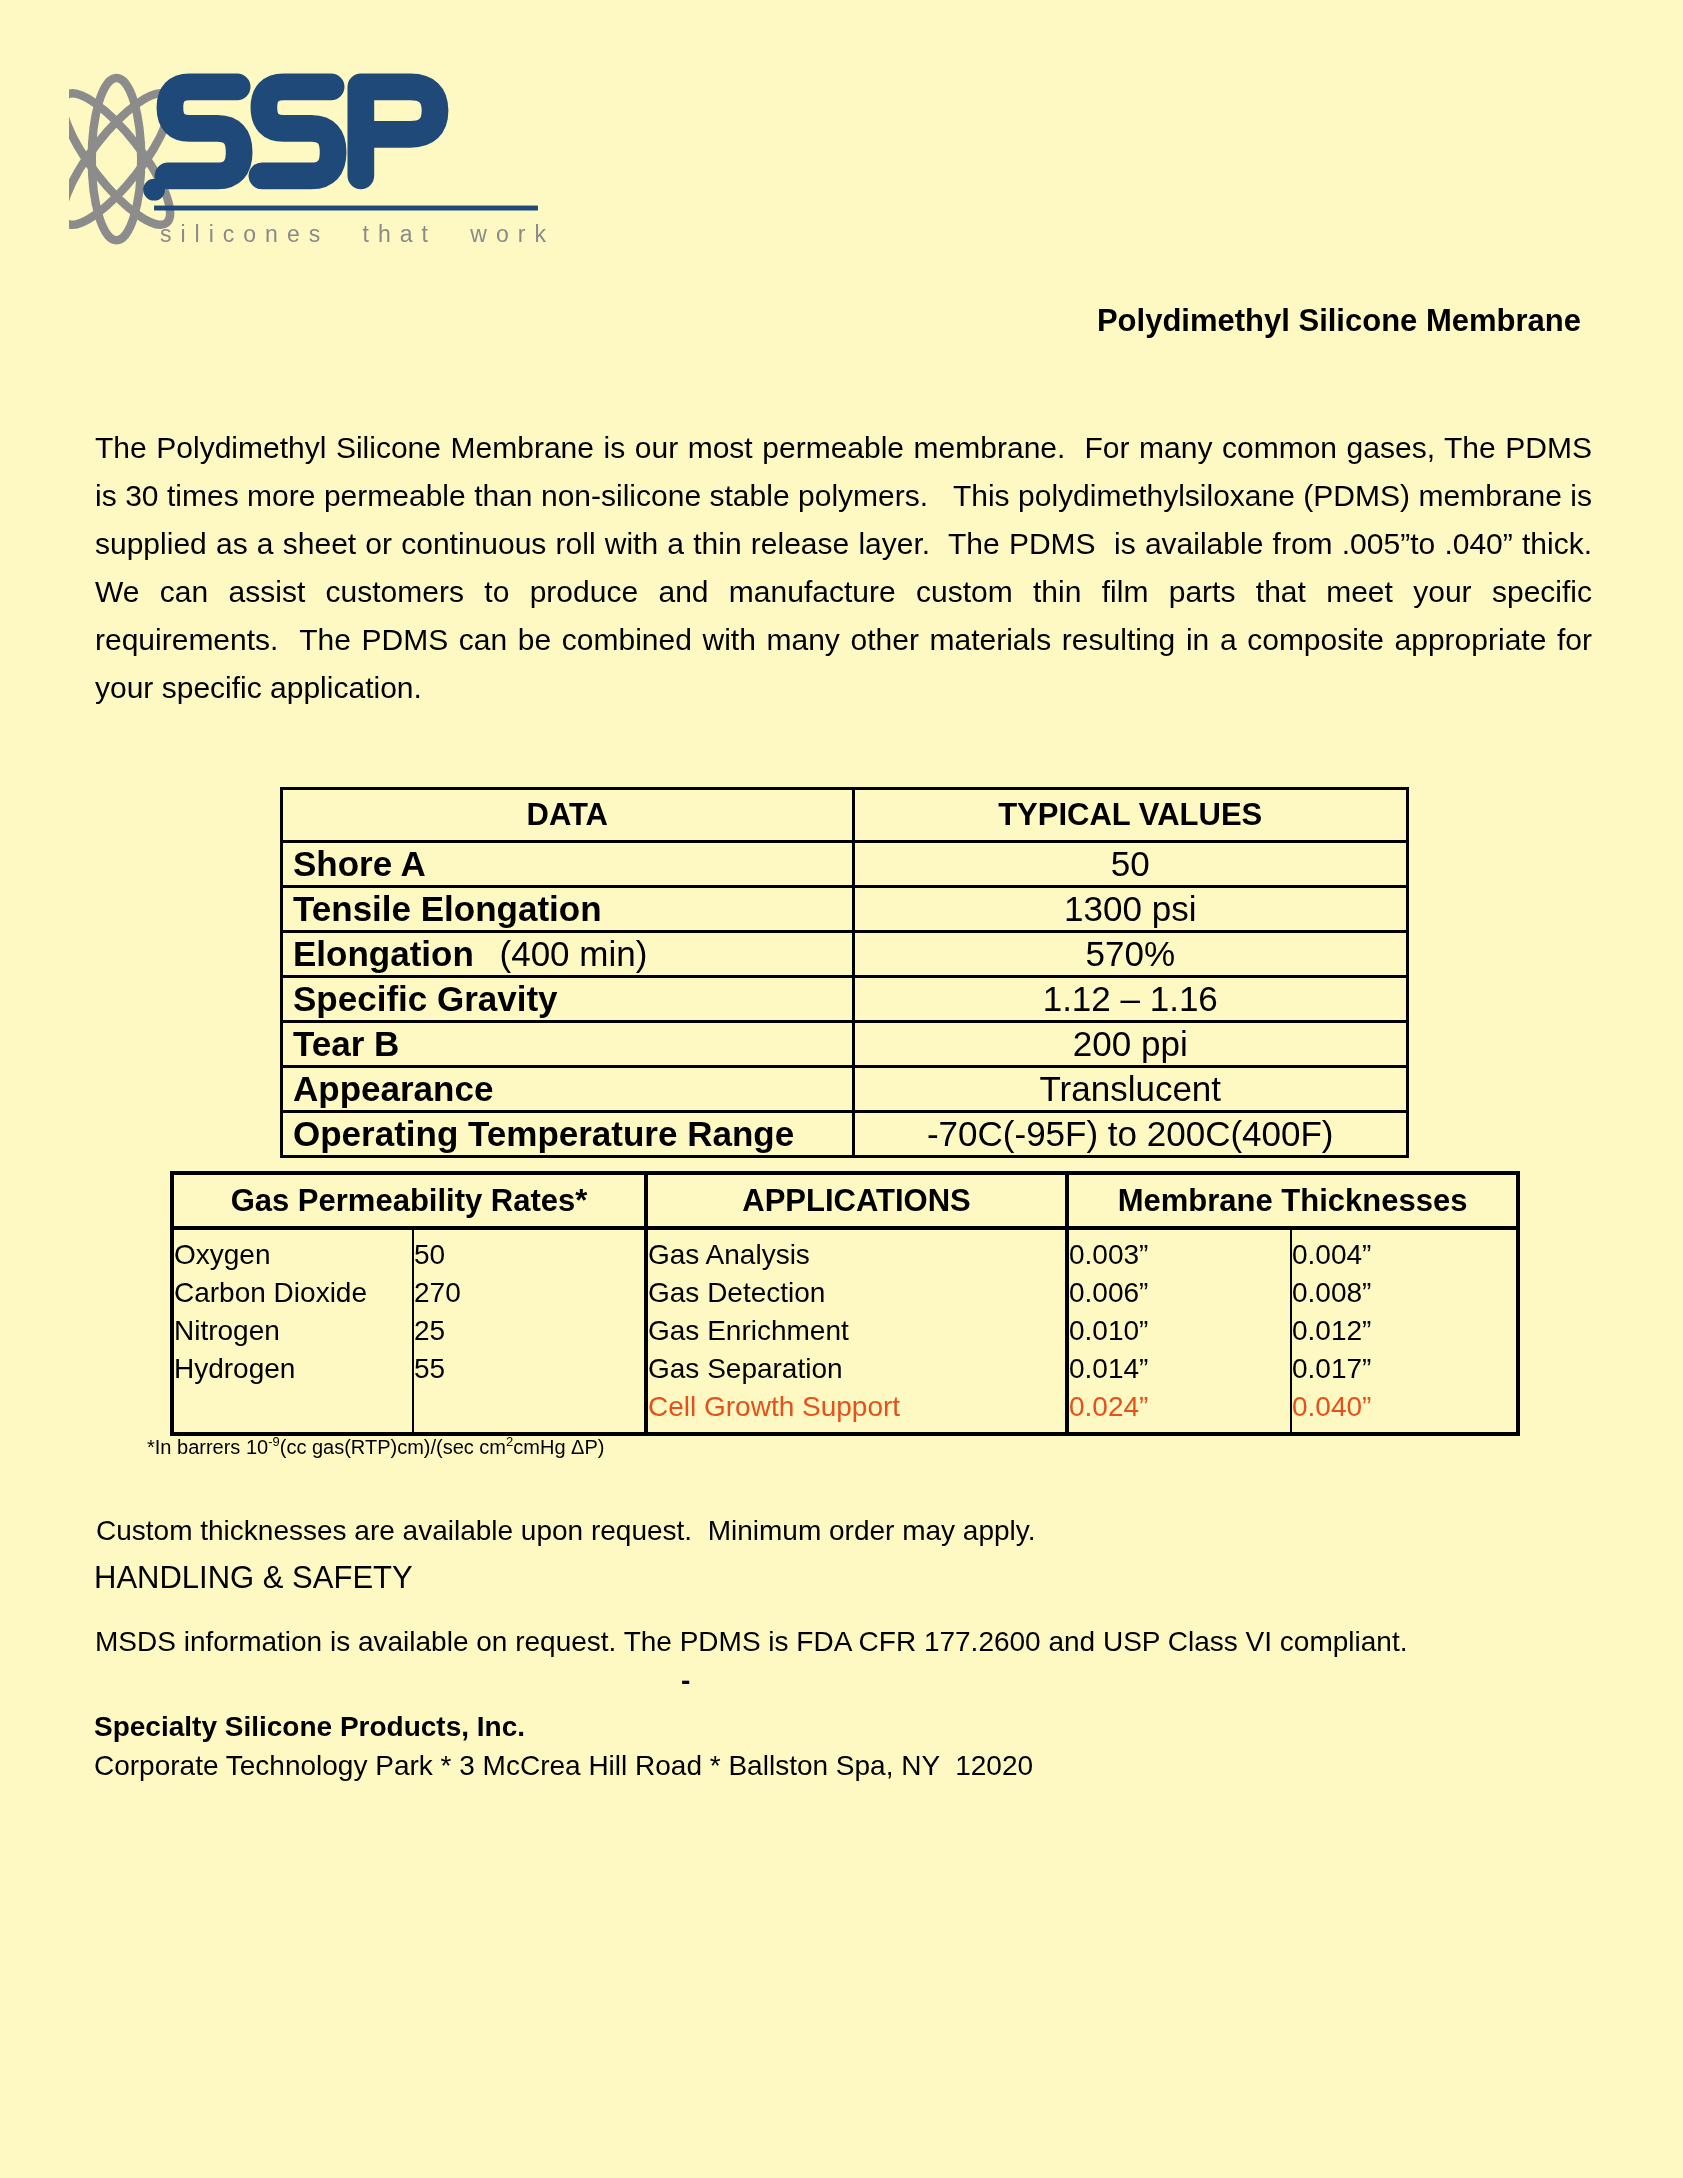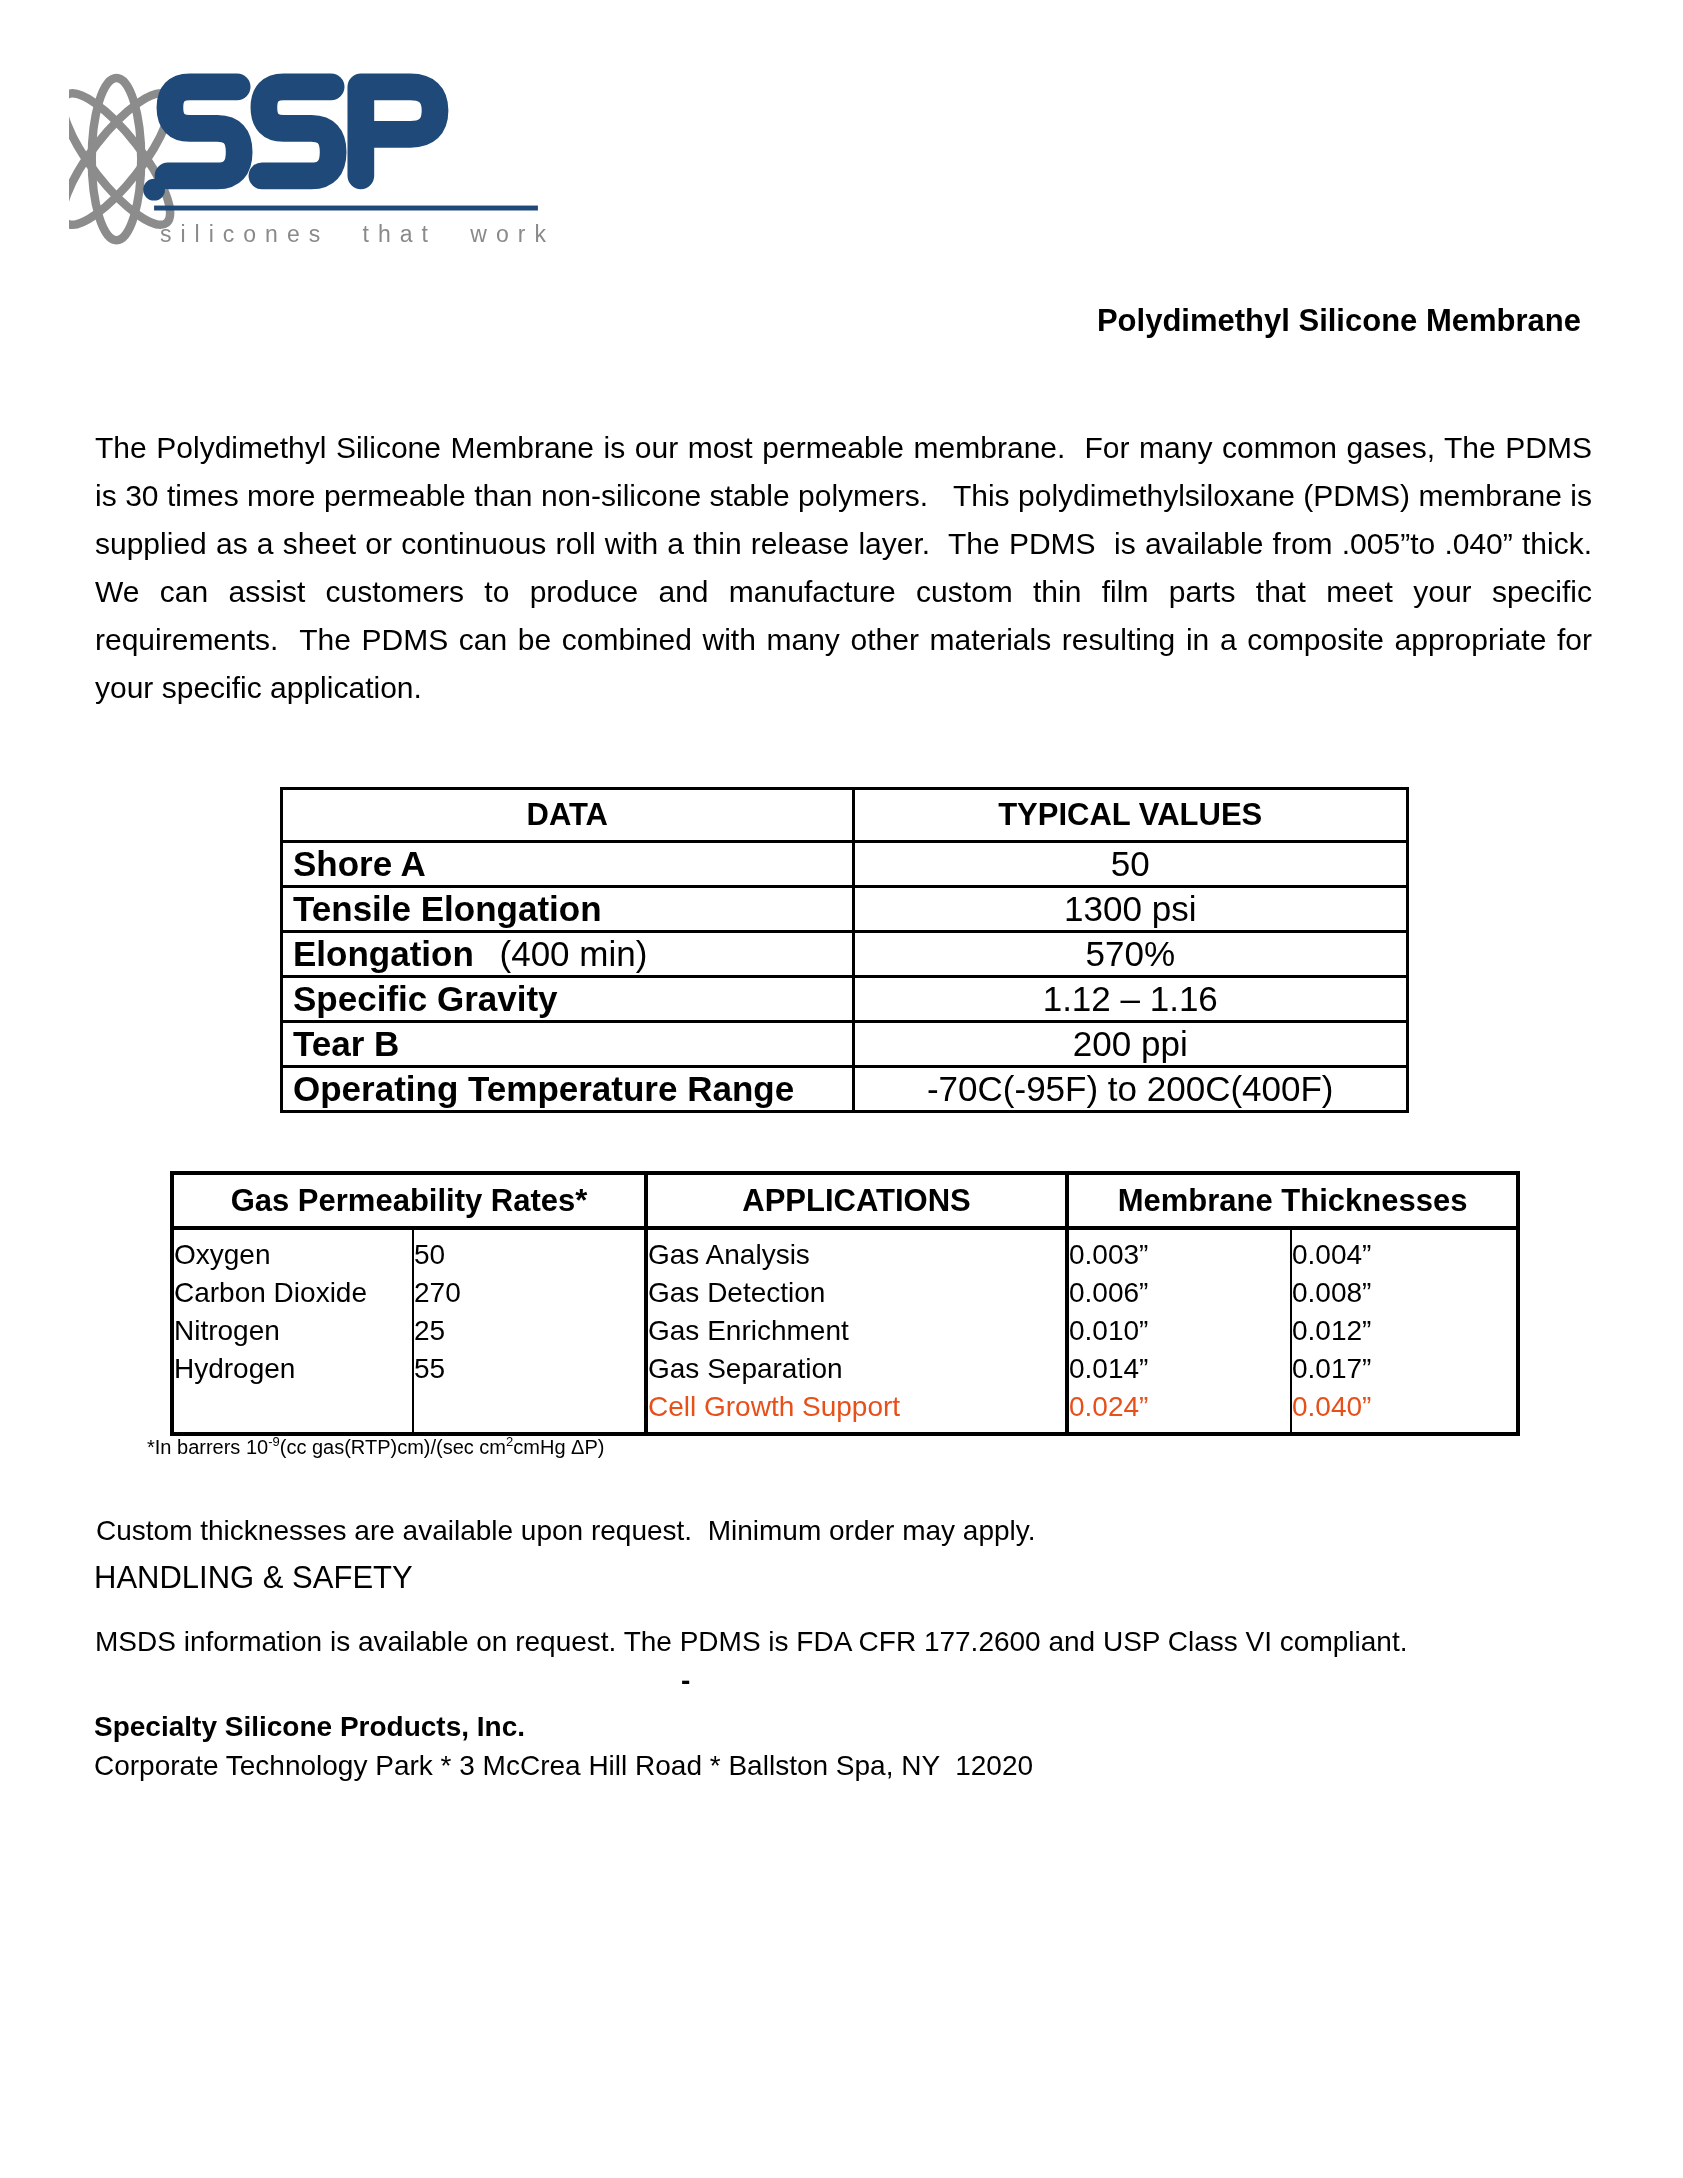--- a/index.html
+++ b/index.html
@@ -1,19 +1,19 @@
 <!DOCTYPE html>
 <html><head>
 <meta charset="utf-8">
 <style>
   html,body{margin:0;padding:0;background:#e9e9e9;}
   .page{
     position:relative;
     width:1683px;height:2178px;
-    background:#ffffff;
+    background:#fef9c3;
     font-family:"Liberation Sans", sans-serif;
     color:#000;
     overflow:hidden;
     margin:0 auto;
   }
   .prewrap{white-space:pre-wrap;}
 
   
   .logo{position:absolute;left:69px;top:65px;width:554px;height:208px;}
   .logo svg{display:block;}
@@ -133,20 +133,24 @@
     </tr>
     <tr>
       <td class="lbl">Specific Gravity</td>
       <td class="val">1.12 – 1.16</td>
     </tr>
     <tr>
       <td class="lbl">Tear B</td>
       <td class="val">200 ppi</td>
     </tr>
     <tr>
+      <td class="lbl">Appearance</td>
+      <td class="val">Translucent</td>
+    </tr>
+    <tr>
       <td class="lbl">Operating Temperature Range</td>
       <td class="val">-70C(-95F) to 200C(400F)</td>
     </tr>
   </tbody>
     </table>
 
   <table class="gas-table">
     <colgroup>
       <col style="width:241px">
         <col style="width:233px">

